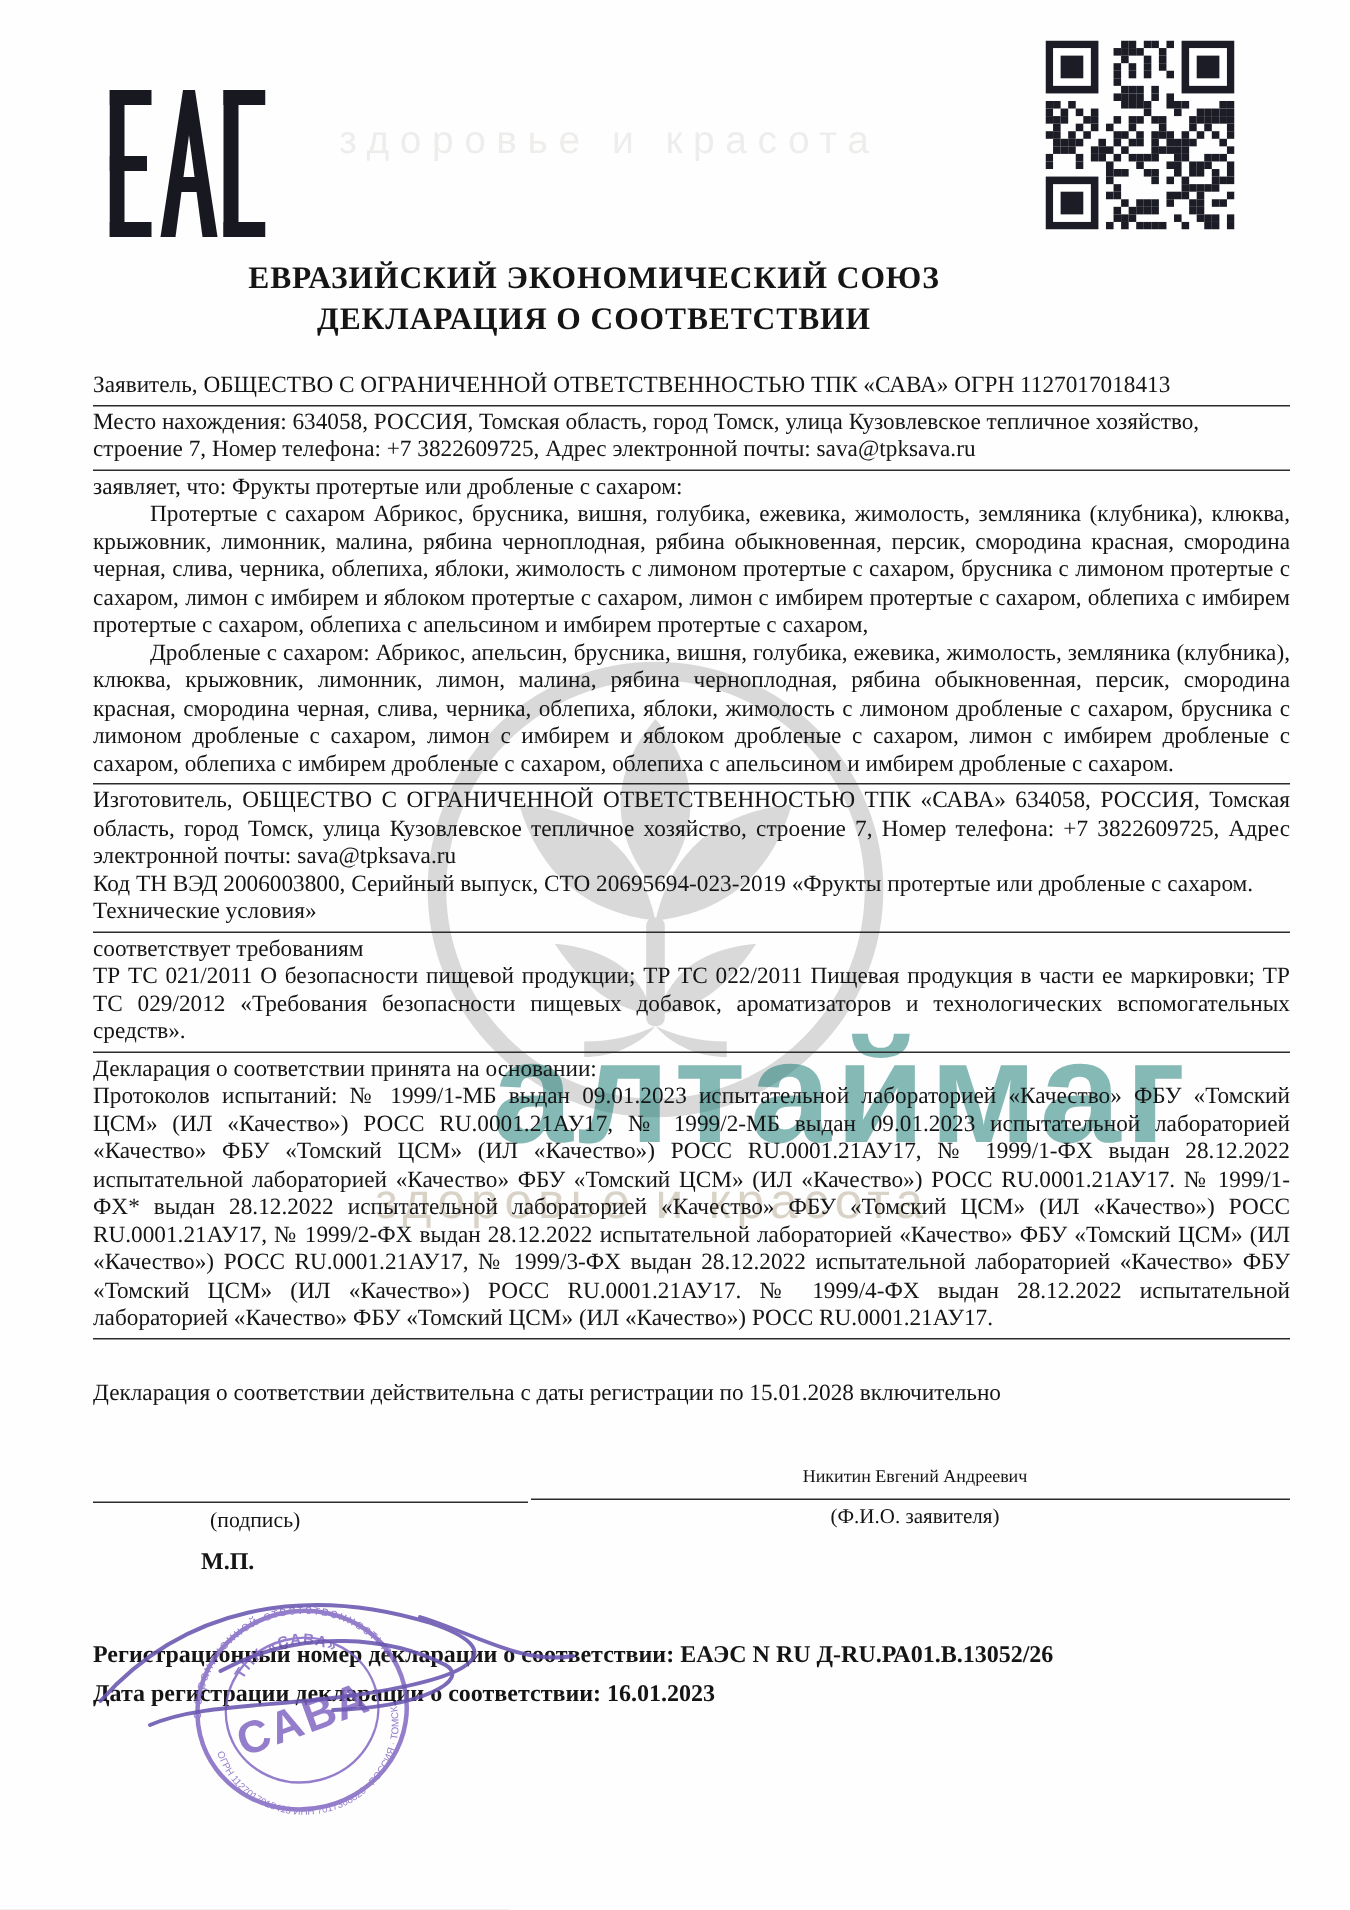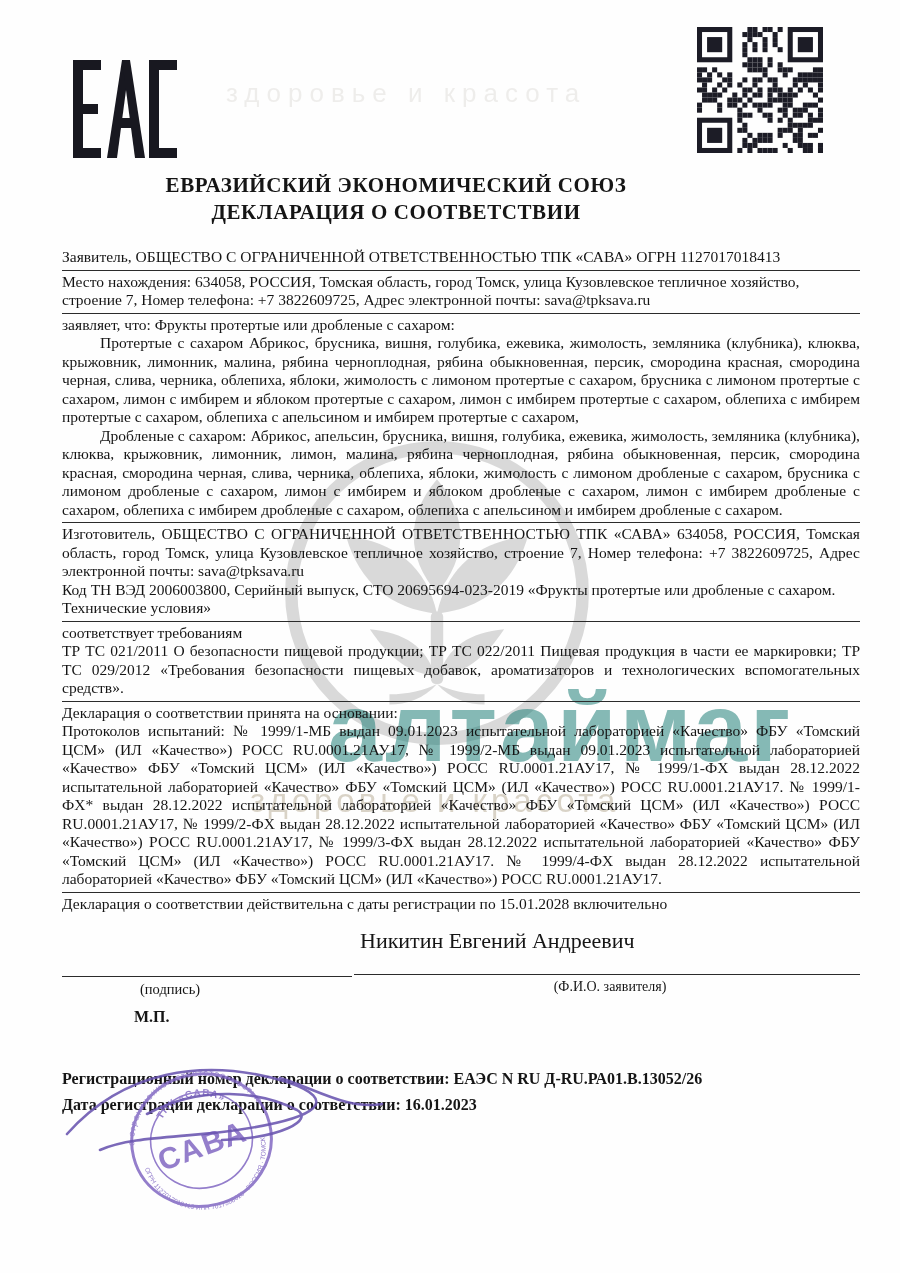--- a/index.html
+++ b/index.html
@@ -8,31 +8,31 @@
   
   .eac{position:absolute;left:73px;top:60px;width:104px;height:98px;}
   .qr{position:absolute;left:697px;top:27px;width:126px;height:126px;}
   
   .title{position:absolute;left:0;top:172px;width:792px;text-align:center;
          font-weight:bold;font-size:21px;line-height:27px;letter-spacing:.6px;}
   
   .doc{position:absolute;left:62px;top:246px;width:798px;font-size:15.5px;line-height:18.5px;}
   .row{border-bottom:1.5px solid #2b2b2b;padding:2px 0 3px;}
   .row:last-child{border-bottom:none;}
-  .nb{border-bottom:none;}
+  .nb{border-bottom:none;margin-top:25px;}
   p{margin:0;}
   .j{text-align:justify;}
   .ind{text-indent:38px;}
   b,.bold{font-weight:normal;}
   
   .sig{position:relative;height:140px;}
   .sig-line-left{position:absolute;left:0;top:60px;width:290px;border-top:1.4px solid #2b2b2b;}
   .sig-caption{position:absolute;left:78px;top:64px;font-size:14.5px;}
   .mp{position:absolute;left:72px;top:92px;font-size:16px;font-weight:bold;}
-  .sig-name{position:absolute;left:298px;top:16px;width:500px;font-size:22px;}
+  .sig-name{position:absolute;left:298px;top:34px;width:500px;text-align:center;font-size:12px;}
   .sig-line-right{position:absolute;left:292px;top:58px;width:506px;border-top:1.4px solid #2b2b2b;}
   .sig-name-caption{position:absolute;left:298px;top:62px;width:500px;text-align:center;font-size:14px;}
   .reg{font-weight:bold;font-size:16px;line-height:26px;padding-top:10px;}
   
   .wm-slogan-top{position:absolute;left:226px;top:78px;font-family:"Liberation Sans",sans-serif;
         font-size:26px;letter-spacing:7px;color:#aaa49a;opacity:.18;}
   .wm-emblem{position:absolute;left:282px;top:438px;opacity:.33;}
   .wm-brand{position:absolute;left:328px;top:672px;font-family:"Liberation Sans",sans-serif;
         font-weight:bold;font-size:97px;letter-spacing:3px;color:#0f766e;opacity:.5;white-space:nowrap;}
   .wm-slogan{position:absolute;left:250px;top:782px;font-family:"Liberation Sans",sans-serif;

